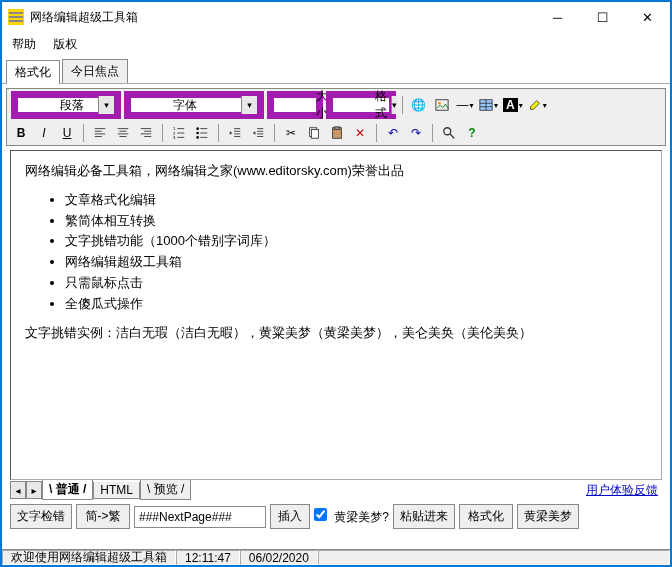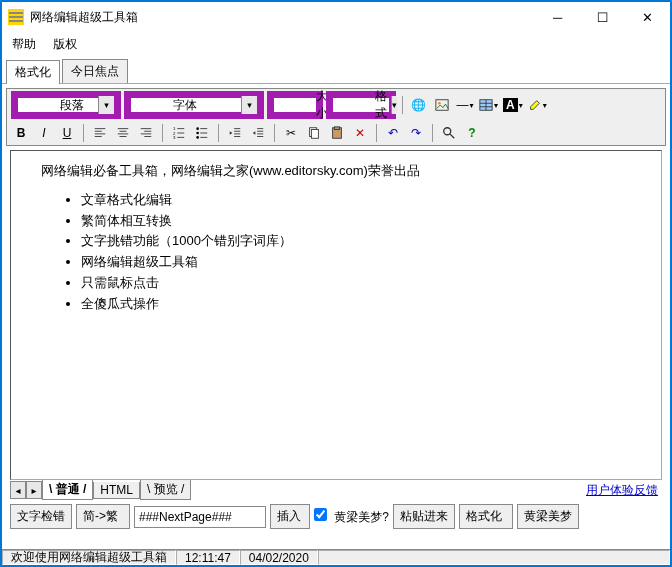--- a/index.html
+++ b/index.html
@@ -94,21 +94,21 @@
   border: 1px solid transparent;
 }
 .tb-btn svg { width: 14px; height: 14px; }
 .dd-arrow { font-size: 8px; margin-left: 1px; }
 
 .editor {
   margin: 0 8px;
   border: 1px inset #aaa;
   background: #fff;
   height: 330px;
-  padding: 10px 30px;
+  padding: 10px 14px;
   font-size: 13px;
   line-height: 1.6;
   overflow-y: auto;
 }
 .editor ul { margin: 8px 0 8px 40px; }
 .editor ul li { list-style: disc; }
 
 .bottom-tabs {
   display: flex;
   margin: 0 8px;
@@ -140,21 +140,21 @@
   align-items: center;
   gap: 4px;
   padding: 4px 8px;
 }
 .btn {
   border: 1px solid #888;
   background: #efefef;
   padding: 3px 6px;
   font-size: 12px;
   min-width: 54px;
-  text-align: left;
+  text-align: center;
 }
 .page-input {
   width: 132px; height: 22px;
   border: 1px solid #888;
   padding: 0 4px;
   font-size: 12px;
 }
 
 .statusbar {
   position: absolute;
@@ -360,20 +360,21 @@
 <div class="editor">
   <p>网络编辑必备工具箱，网络编辑之家(www.editorsky.com)荣誉出品</p>
   <ul>
     <li>文章格式化编辑</li>
     <li>繁简体相互转换</li>
     <li>文字挑错功能（1000个错别字词库）</li>
     <li>网络编辑超级工具箱</li>
     <li>只需鼠标点击</li>
     <li>全傻瓜式操作</li>
   </ul>
+  <p>文字挑错实例：洁白无瑕（洁白无暇），黄粱美梦（黄梁美梦），美仑美奂（美伦美奂）</p>
 </div>
 
 <div class="bottom-tabs">
   <div class="scroll-btn">◂</div>
   <div class="scroll-btn">▸</div>
   <div class="btab active">\ <span>普通</span> /</div>
   <div class="btab">HTML</div>
   <div class="btab">\ <span>预览</span> /</div>
   <a class="feedback-link">用户体验反馈</a>
 </div>
@@ -388,15 +389,15 @@
     <span>黄梁美梦?</span>
   </label>
   <div class="btn">粘贴进来</div>
   <div class="btn">格式化</div>
   <div class="btn">黄梁美梦</div>
 </div>
 
 <div class="statusbar">
   <div class="status-cell">欢迎使用网络编辑超级工具箱</div>
   <div class="status-cell">12:11:47</div>
-  <div class="status-cell">04/02/2020</div>
+  <div class="status-cell">06/02/2020</div>
   <div class="status-cell grow"></div>
 </div>
 
 </body></html>

